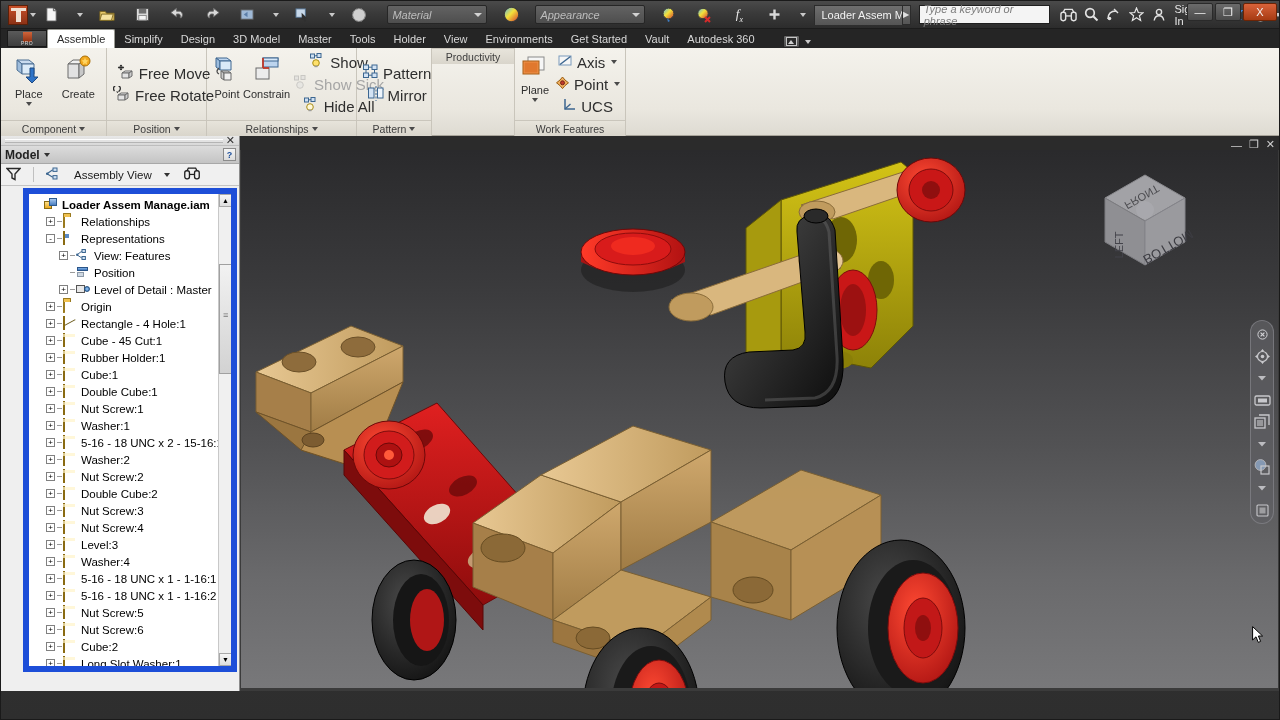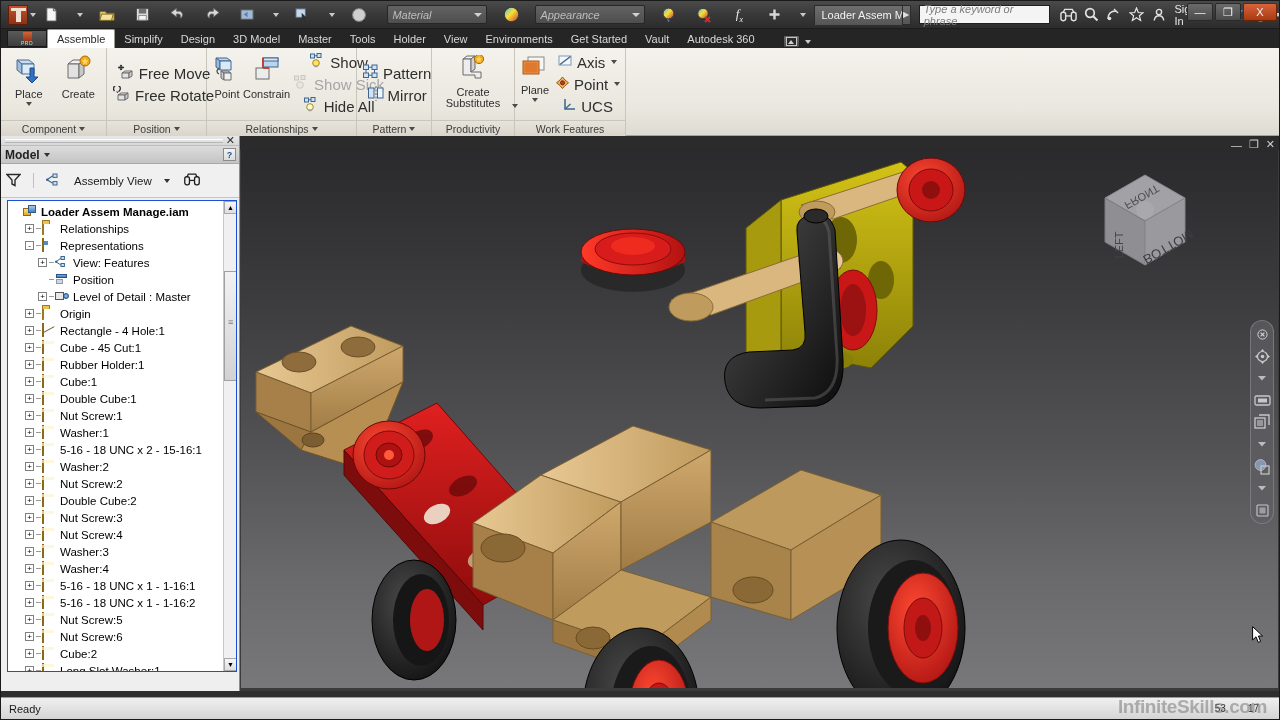--- a/index.html
+++ b/index.html
@@ -220,28 +220,28 @@
   .br-head .dn{
     width:0;height:0;border-left:3.5px solid transparent;border-right:3.5px solid transparent;
     border-top:4px solid #333; margin-left:4px;
   }
   .br-help{
     position:absolute; right:3px; top:2px; width:13px;height:13px;
     background:linear-gradient(#f4f4f4,#dcdcdc); border:1px solid #8b8b8b;
     font-size:9px;color:#1c4f9c;text-align:center;line-height:12px;font-weight:bold;
   }
   .br-tools{
-    height:34px; background:#f0f0f0; border-bottom:1px solid #c4c4c4;
+    height:22px; background:#f0f0f0; border-bottom:1px solid #c4c4c4;
     display:flex;align-items:center; padding:0 5px; gap:12px;
   }
   .br-tools .vsep{ width:1px;height:15px;background:#c0c0c0; }
   .br-tools .vlbl{ font-size:11.5px;color:#1a1a1a; }
   .br-tree{
     flex:1; background:#fff; position:relative; overflow:hidden;
-    margin:2px 2px 2px 6px; border:1px solid #1d4ed8;
+    margin:2px 2px 2px 22px; border:6px solid #1d4ed8;
   }
   .tree-inner{ position:absolute; left:0; top:0; right:14px; padding:2px 0 0 2px; }
   .node{
     height:17px; display:flex; align-items:center; white-space:nowrap;
     font-size:11.5px; color:#000; position:relative;
   }
   .expander{
     width:9px;height:9px; border:1px solid #808080; background:#fff;
     font-size:8px;line-height:7px;text-align:center;color:#000;
     flex:none; margin-right:2px; font-family:"Liberation Sans",sans-serif;
@@ -729,37 +729,20 @@
           </div>
         </div>
       </div>
       <div class="panel-title">
         <span>Pattern</span>
         <span class="dn"></span>
       </div>
     </div>
 
     <div class="panel" style="width:83px">
-      <div class="panel-body" style="justify-content:center">
-        <div class="bigbtn" style="width:75px">
-          <span class="ic">
-            <svg width="32" height="28" viewBox="0 0 32 28">
-              <path d="M6 4 L14 4 L18 1 L10 1z" fill="#f4f4f4" stroke="#6a6a6a"></path>
-              <path d="M6 4 L6 20 L18 20 L18 23 L24 23 L24 17 L14 17 L14 4z" fill="#ededed" stroke="#6a6a6a"></path>
-              <path d="M14 4 L18 1 L18 14 L14 17z" fill="#d2d2d2" stroke="#6a6a6a"></path>
-              <circle cx="22" cy="4" r="4.6" fill="#f2a81e" stroke="#a86f08"></circle>
-              <path d="M22 0.8 L22.9 3.2 L25.3 3.6 L23.5 5.2 L24 7.6 L22 6.3 L20 7.6 L20.5 5.2 L18.7 3.6 L21.1 3.2z" fill="#ffd563"></path>
-            </svg>
-          </span>
-          <span class="lbl" style="position:relative">
-            <span>Create Substitutes</span>
-            <span style="position:absolute;right:-8px;bottom:1px;width:0;height:0;border-left:3.5px solid transparent;border-right:3.5px solid transparent;border-top:4px solid #4a4a4a;"></span>
-          </span>
-        </div>
-      </div>
       <div class="panel-title">
         <span>Productivity</span>
       </div>
     </div>
 
     <div class="panel" style="width:111px;border-right:1px solid #c9c5bb">
       <div class="panel-body" style="gap:2px">
         <div class="bigbtn" style="width:44px">
           <span class="ic">
             <svg width="32" height="26" viewBox="0 0 32 26">
@@ -982,21 +965,21 @@
             <div class="node" style="padding-left: 15px;">
               <span class="expander">+</span>
               <span class="dash"></span>
               <span class="ico"><span class="ico-cube"></span></span>
               <span class="nlabel">Nut Screw:4</span>
             </div>
             <div class="node" style="padding-left: 15px;">
               <span class="expander">+</span>
               <span class="dash"></span>
               <span class="ico"><span class="ico-cube"></span></span>
-              <span class="nlabel">Washer:3</span>
+              <span class="nlabel">Level:3</span>
             </div>
             <div class="node" style="padding-left: 15px;">
               <span class="expander">+</span>
               <span class="dash"></span>
               <span class="ico"><span class="ico-cube"></span></span>
               <span class="nlabel">Washer:4</span>
             </div>
             <div class="node" style="padding-left: 15px;">
               <span class="expander">+</span>
               <span class="dash"></span>
@@ -1268,22 +1251,14 @@
         </div>
       </div>
 
       <svg class="cursor" viewBox="0 0 12 18">
         <path d="M0.6 0.6 L0.6 14 L4 10.8 L6.3 16.4 L8.6 15.4 L6.4 10 L10.6 10z" fill="#fff" stroke="#000" stroke-width="1"></path>
       </svg>
 
     </div>
   </div>
 
-  <div class="statusbar">
-    <span class="status-text">Ready</span>
-    <div class="status-right">
-      <span class="status-num">53</span>
-      <span class="status-num">17</span>
-    </div>
-    <span class="watermark">InfiniteSkills.com</span>
-  </div>
 
 </div>
 
 </body></html>

